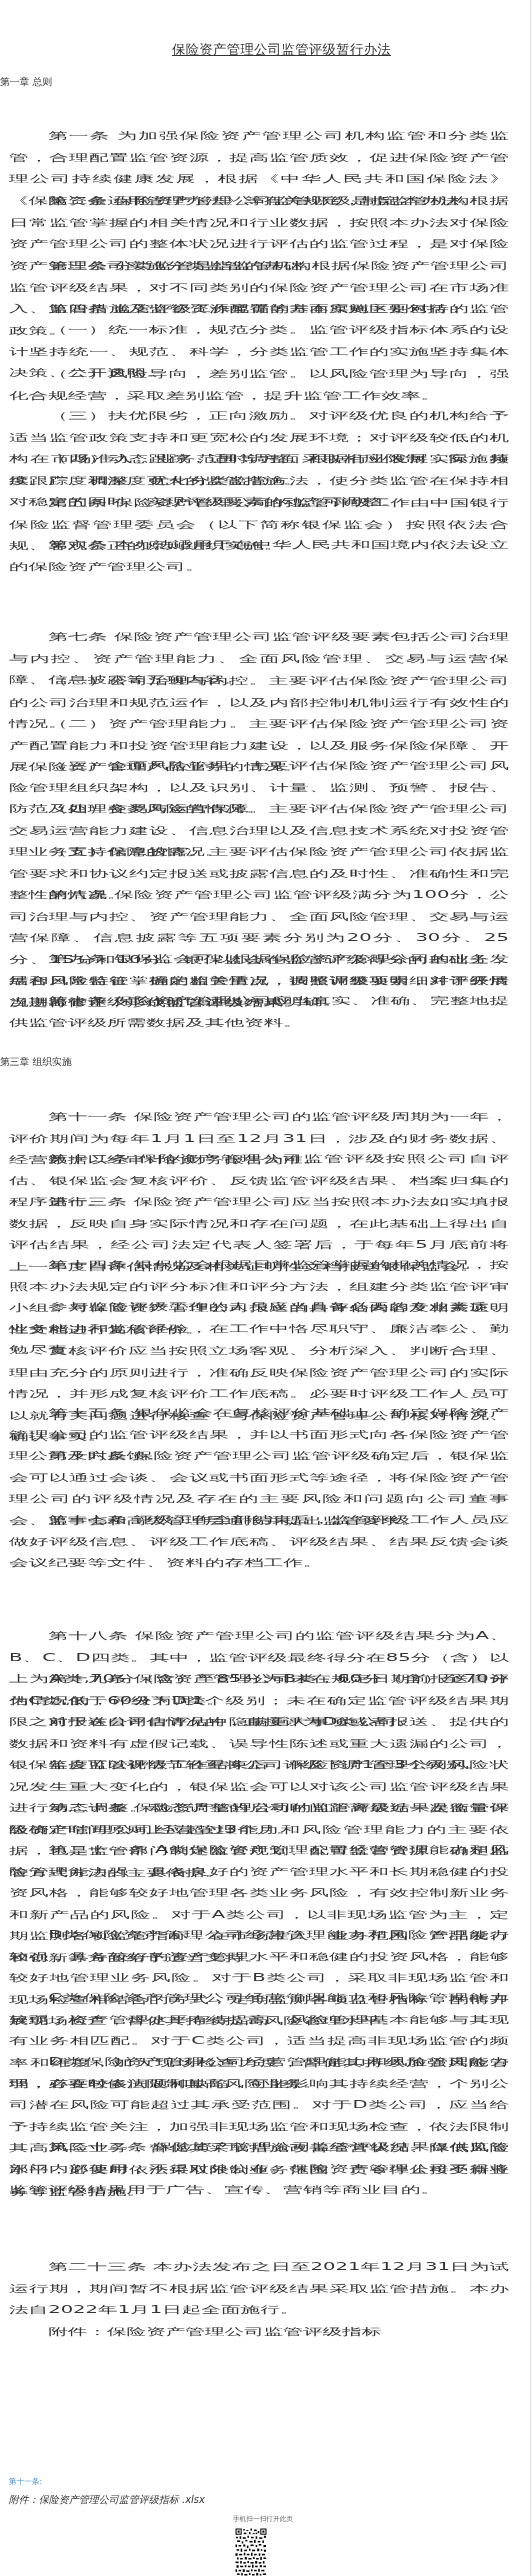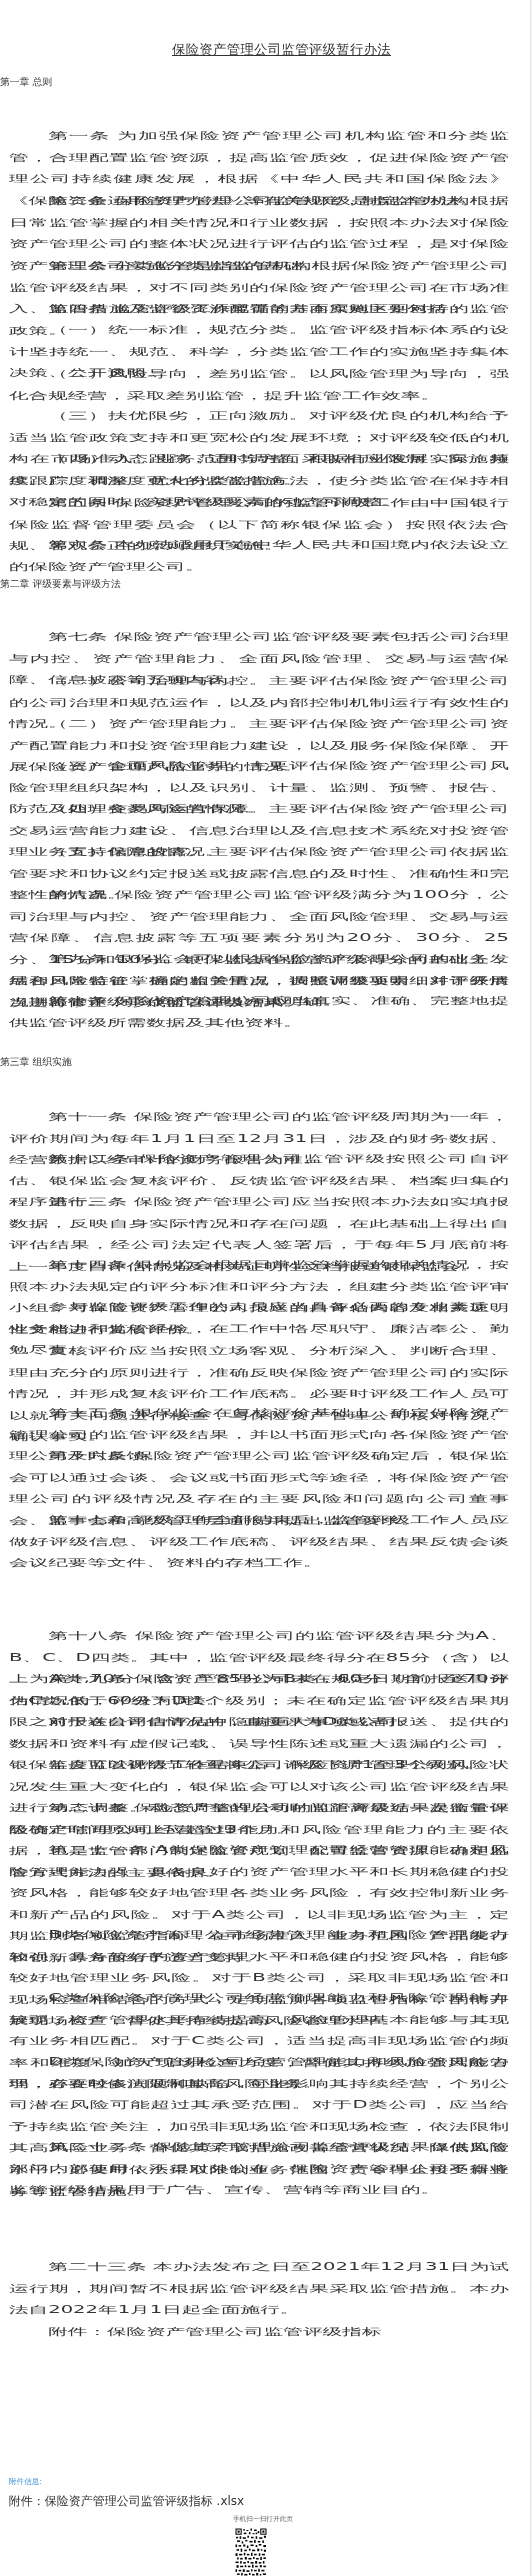--- a/index.html
+++ b/index.html
@@ -50,23 +50,24 @@
     }
     .attach-info-label {
       position: absolute;
       left: 8.8px; top: 2477px;
       font-size: 7.7px;
       color: #3d8fd6;
     }
     .attach-file {
       position: absolute;
       left: 8.8px; top: 2493px;
-      font-size: 12px;
+      font-size: 10px;
       color: #333;
       cursor: pointer;
+      font-style: italic;
     }
     .qr-label {
       position: absolute;
       left: 0; width: 526px;
       top: 2515px;
       text-align: center;
       font-size: 6.7px;
       color: #666;
     }
     .qr-code {
@@ -90,21 +91,20 @@
   <p class="para" style="top:190px">第二条 保险资产管理公司监管评级是指监管机构根据日常监管掌握的相关情况和行业数据，按照本办法对保险资产管理公司的整体状况进行评估的监管过程，是对保险资产管理公司实施分类监管的基础。</p>
   <p class="para" style="top:255px">第三条 分类监管是指监管机构根据保险资产管理公司监管评级结果，对不同类别的保险资产管理公司在市场准入、监管措施及监管资源配置等方面实施区别对待的监管政策。</p>
   <p class="para" style="top:298px">第四条 监管评级工作遵循的基本原则主要包括：</p>
   <p class="para" style="top:319px">（一）统一标准，规范分类。监管评级指标体系的设计坚持统一、规范、科学，分类监管工作的实施坚持集体决策、公开透明。</p>
   <p class="para" style="top:363px">（二）风险导向，差别监管。以风险管理为导向，强化合规经营，采取差别监管，提升监管工作效率。</p>
   <p class="para" style="top:405px">（三）扶优限劣，正向激励。对评级优良的机构给予适当监管政策支持和更宽松的发展环境；对评级较低的机构在市场准入、业务范围等方面采取相应限制，实施频度、广度和深度更大的监管措施。</p>
   <p class="para" style="top:448px">（四）动态跟踪，适时调整。根据行业发展实际，持续跟踪、调整、优化分类监管方法，使分类监管在保持相对稳定的同时，实现评级要素的动态可调整。</p>
   <p class="para" style="top:492px">第五条 保险资产管理公司的监管评级工作由中国银行保险监督管理委员会（以下简称银保监会）按照依法合规、客观公正的原则组织实施。</p>
   <p class="para" style="top:534px">第六条 本办法适用于在中华人民共和国境内依法设立的保险资产管理公司。</p>
 
-  <div class="chapter" style="top:578px">第二章 评级要素与评级方法</div>
 
   <p class="para" style="top:626px">第七条 保险资产管理公司监管评级要素包括公司治理与内控、资产管理能力、全面风险管理、交易与运营保障、信息披露等五项内容。</p>
   <p class="para" style="top:670px">（一）公司治理与内控。主要评估保险资产管理公司的公司治理和规范运作，以及内部控制机制运行有效性的情况。</p>
   <p class="para" style="top:713px">（二）资产管理能力。主要评估保险资产管理公司资产配置能力和投资管理能力建设，以及服务保险保障、开展保险资产管理产品业务的情况。</p>
   <p class="para" style="top:755px">（三）全面风险管理。主要评估保险资产管理公司风险管理组织架构，以及识别、计量、监测、预警、报告、防范及处理各类风险的情况。</p>
   <p class="para" style="top:798px">（四）交易与运营保障。主要评估保险资产管理公司交易运营能力建设、信息治理以及信息技术系统对投资管理业务支持保障的情况。</p>
   <p class="para" style="top:841px">（五）信息披露。主要评估保险资产管理公司依据监管要求和协议约定报送或披露信息的及时性、准确性和完整性的情况。</p>
   <p class="para" style="top:884px">第八条 保险资产管理公司监管评级满分为100分，公司治理与内控、资产管理能力、全面风险管理、交易与运营保障、信息披露等五项要素分别为20分、30分、25分、15分和10分。银保监会在监管评级得分的基础上，结合日常监管掌握的相关情况，按照调整项明细对评级情况进行修正，形成监管评级结果。</p>
   <p class="para" style="top:948px">第九条 银保监会可以根据保险资产管理公司的业务发展和风险特征，确定监管重点，调整评级要素，并于开展当期监管评级工作前以适当方式明确。</p>
   <p class="para" style="top:990px">第十条 保险资产管理公司应当真实、准确、完整地提供监管评级所需数据及其他资料。</p>
@@ -130,21 +130,21 @@
   <p class="para" style="top:1839px">第二十一条 A类保险资产管理公司经营管理能力和风险管理能力强，具备良好的资产管理水平和长期稳健的投资风格，能够较好地管理各类业务风险，有效控制新业务和新产品的风险。对于A类公司，以非现场监管为主，定期监测各项监管指标，在市场准入、业务范围、产品发行和创新等方面给予适当支持。</p>
   <p class="para" style="top:1924px">B类保险资产管理公司经营管理能力和风险管理能力较强，具备较好的资产管理水平和稳健的投资风格，能够较好地管理业务风险。对于B类公司，采取非现场监管和现场检查相结合的方式，定期监测各项监管指标，酌情开展现场检查，督促其持续提高风险管理水平。</p>
   <p class="para" style="top:1987px">C类保险资产管理公司经营管理能力和风险管理能力较弱，资产管理水平有待提高，风险管理基本能够与其现有业务相匹配。对于C类公司，适当提高非现场监管的频率和维度，加大现场检查力度，督促其持续加强风险管理，必要时依法限制其高风险业务。</p>
   <p class="para" style="top:2051px">D类保险资产管理公司经营管理能力和风险管理能力弱，存在较多问题和缺陷，可能影响其持续经营，个别公司潜在风险可能超过其承受范围。对于D类公司，应当给予持续监管关注，加强非现场监管和现场检查，依法限制其高风险业务，督促其采取措施改善经营状况、降低风险水平，必要时依法采取限制业务范围、责令停止接受新业务等监管措施。</p>
   <p class="para" style="top:2136px">第二十二条 保险资产管理公司监管评级结果仅供监管部门内部使用，不得对外公布。保险资产管理公司不得将监管评级结果用于广告、宣传、营销等商业目的。</p>
 
 
   <p class="para" style="top:2256px">第二十三条 本办法发布之日至2021年12月31日为试运行期，期间暂不根据监管评级结果采取监管措施。本办法自2022年1月1日起全面施行。</p>
   <p class="para" style="top:2321px">附件：保险资产管理公司监管评级指标</p>
 
-  <div class="attach-info-label">附件信息:</div>
+  <div class="attach-info-label">第十一条:</div>
   <div class="attach-file">附件：保险资产管理公司监管评级指标 .xlsx</div>
 
   <div class="qr-label">手机扫一扫打开此页</div>
   <div class="qr-code">
     <svg width="32" height="64" viewBox="0 0 62 124" xmlns="http://www.w3.org/2000/svg">
       <rect x="0" y="0" width="62" height="124" fill="#fff"></rect>
       <rect x="1" y="1" width="12" height="12" fill="#000"></rect>
         <rect x="3" y="3" width="8" height="8" fill="#fff"></rect>
         <rect x="5" y="5" width="4" height="4" fill="#000"></rect>
       <rect x="49" y="1" width="12" height="12" fill="#000"></rect>

